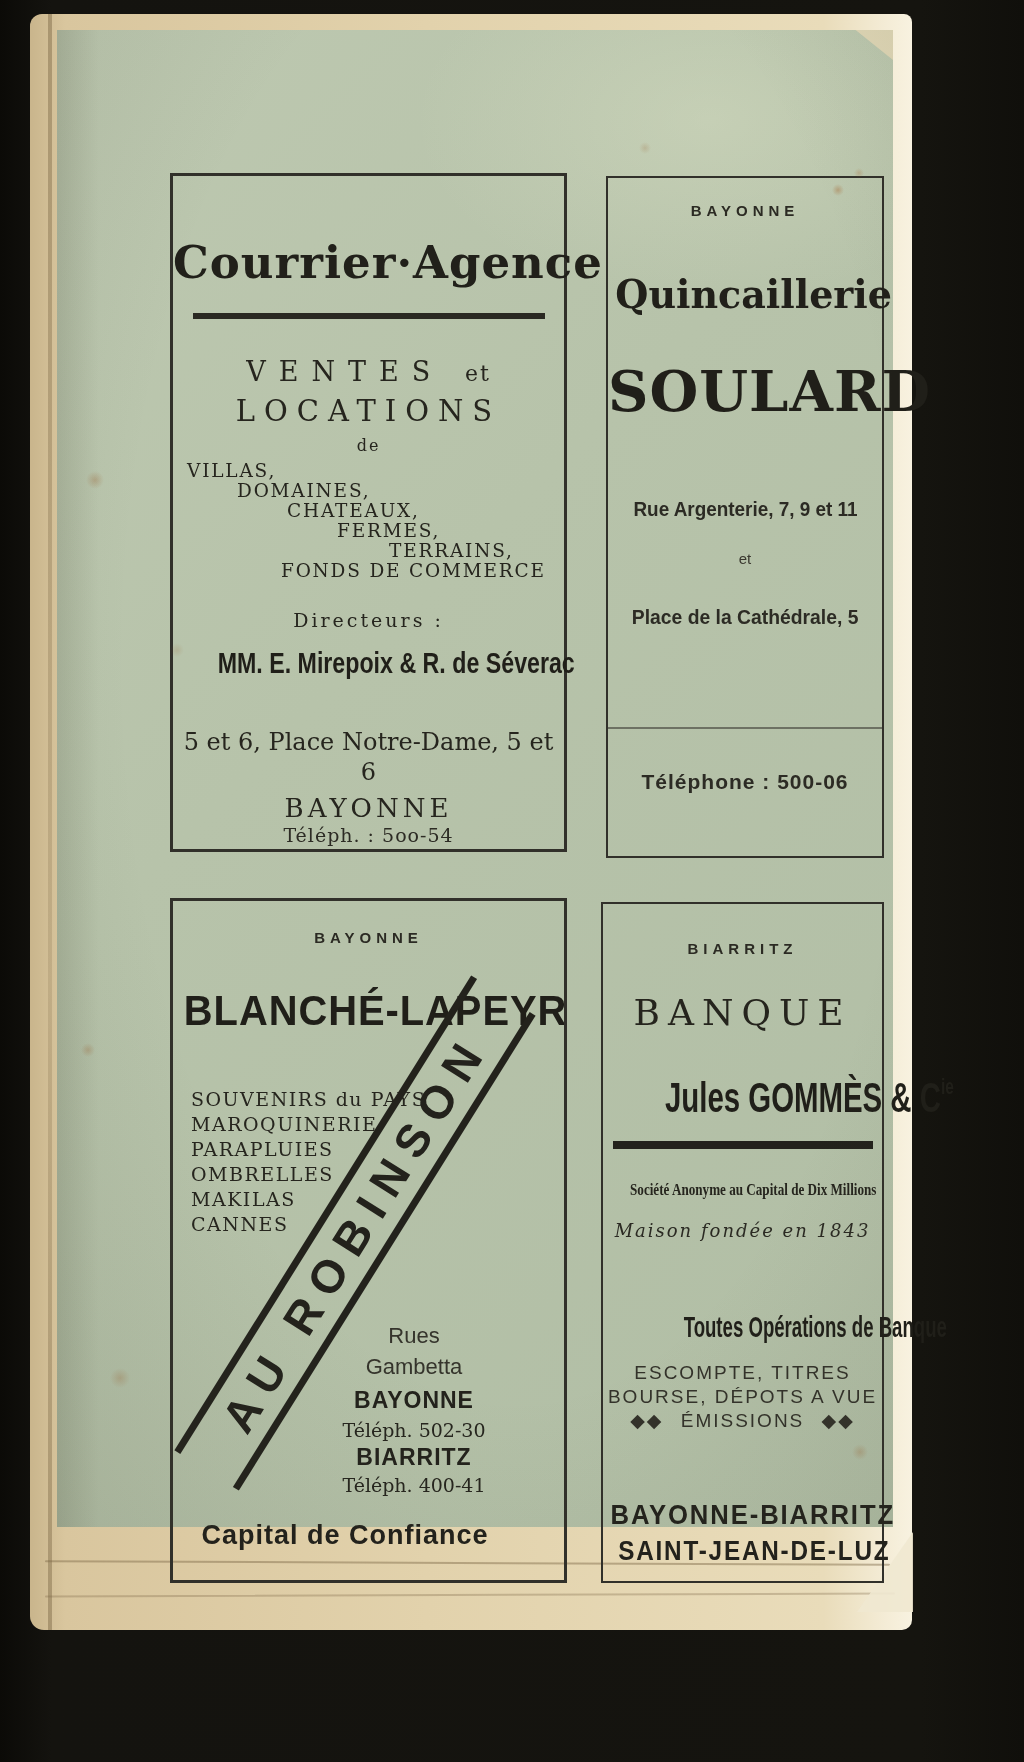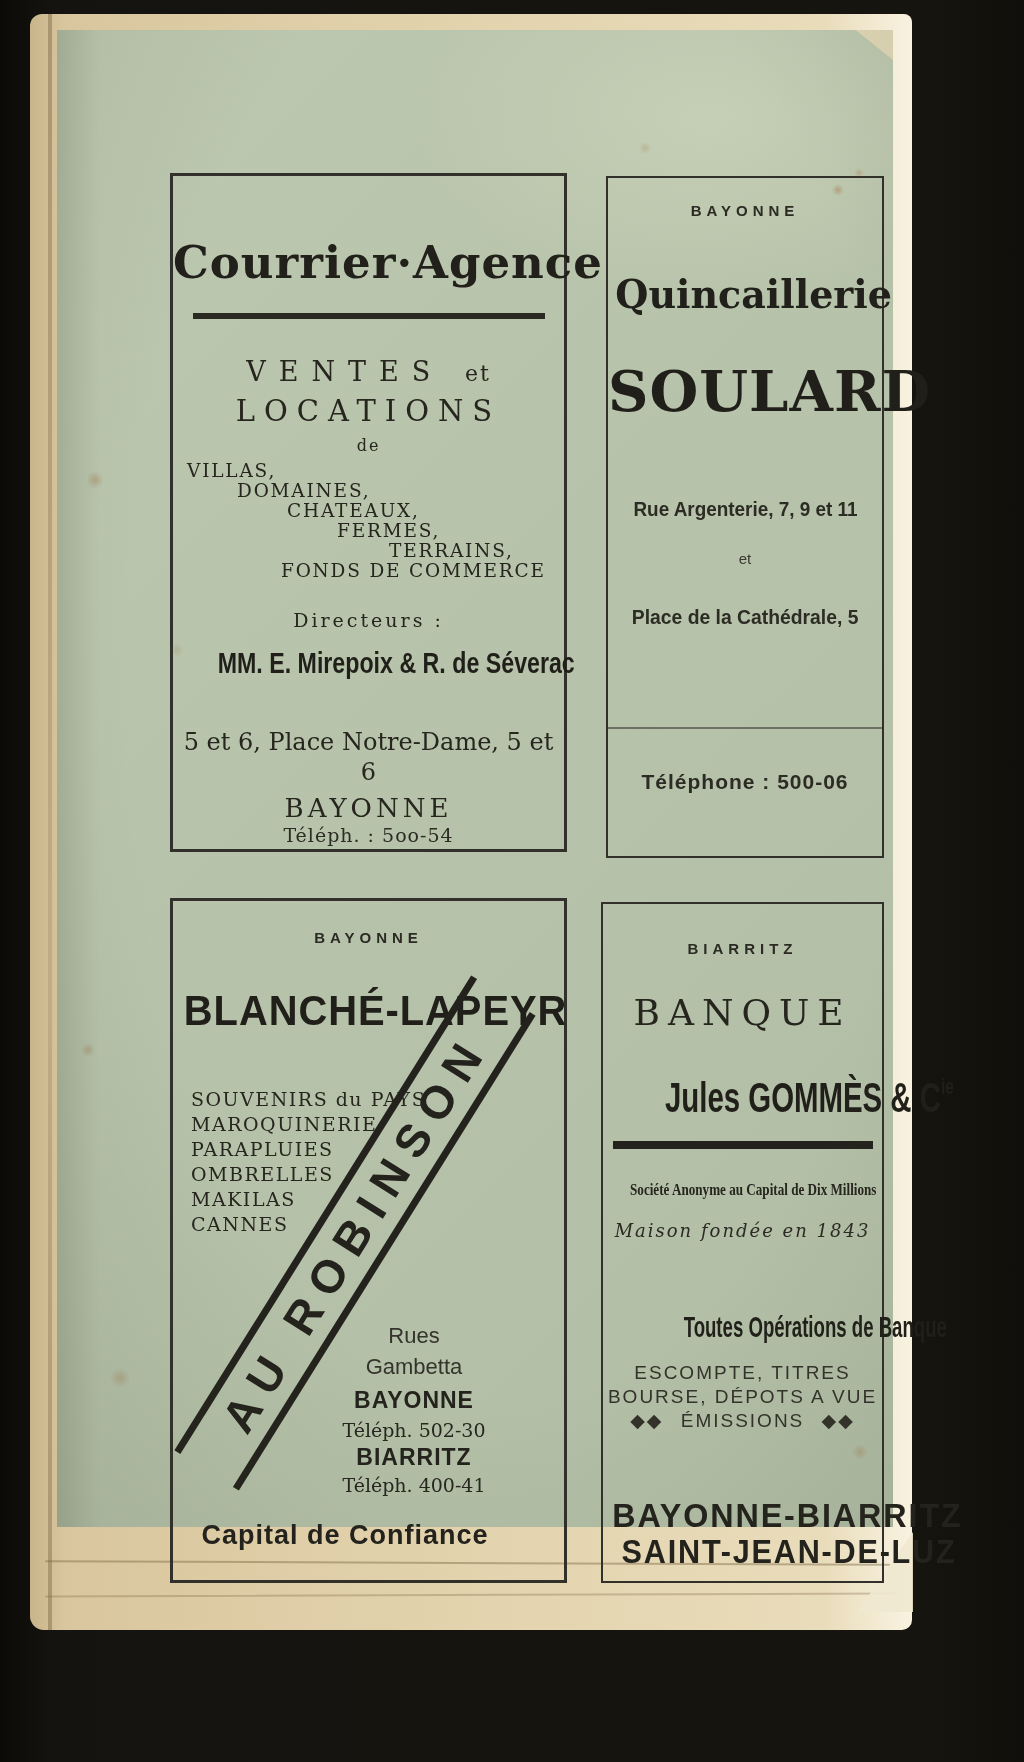--- a/index.html
+++ b/index.html
@@ -91,21 +91,21 @@
   .a4-label{margin-top:36px;}
   .a4-type{margin-top:34px;font-size:36px;line-height:42px;letter-spacing:8px;color:#25241d;}
   .a4-name{margin-top:28px;font-size:42px;line-height:50px;font-weight:bold;color:#201f19;}
   .a4-name sup{font-size:22px;vertical-align:18px;}
   .a4-bar{margin:18px auto 0;width:260px;height:8px;background:#23221c;}
   .a4-capital{margin-top:30px;font-size:16px;line-height:22px;font-weight:bold;font-family:"Liberation Serif",serif;color:#26251e;}
   .a4-founded{margin-top:18px;font-size:18px;line-height:24px;font-style:italic;letter-spacing:2px;color:#2b2a23;}
   .a4-headline{margin-top:66px;font-size:30px;line-height:36px;font-weight:bold;color:#201f19;}
   .a4-services{margin-top:16px;font-size:19px;line-height:24px;letter-spacing:2px;color:#33322a;}
   .a4-services .dia{word-spacing:10px;}
-  .a4-cities{margin-top:64px;font-size:34px;line-height:36px;font-weight:bold;letter-spacing:2px;color:#23221c;}
+  .a4-cities{margin-top:64px;font-size:27px;line-height:36px;font-weight:bold;letter-spacing:2px;color:#23221c;}
 </style>
 </head>
 <body>
 
 <div class="stage">
   <div class="paper-under"></div>
   <div class="sheet-line l1"></div>
   <div class="sheet-line l2"></div>
 
   <div class="page">

